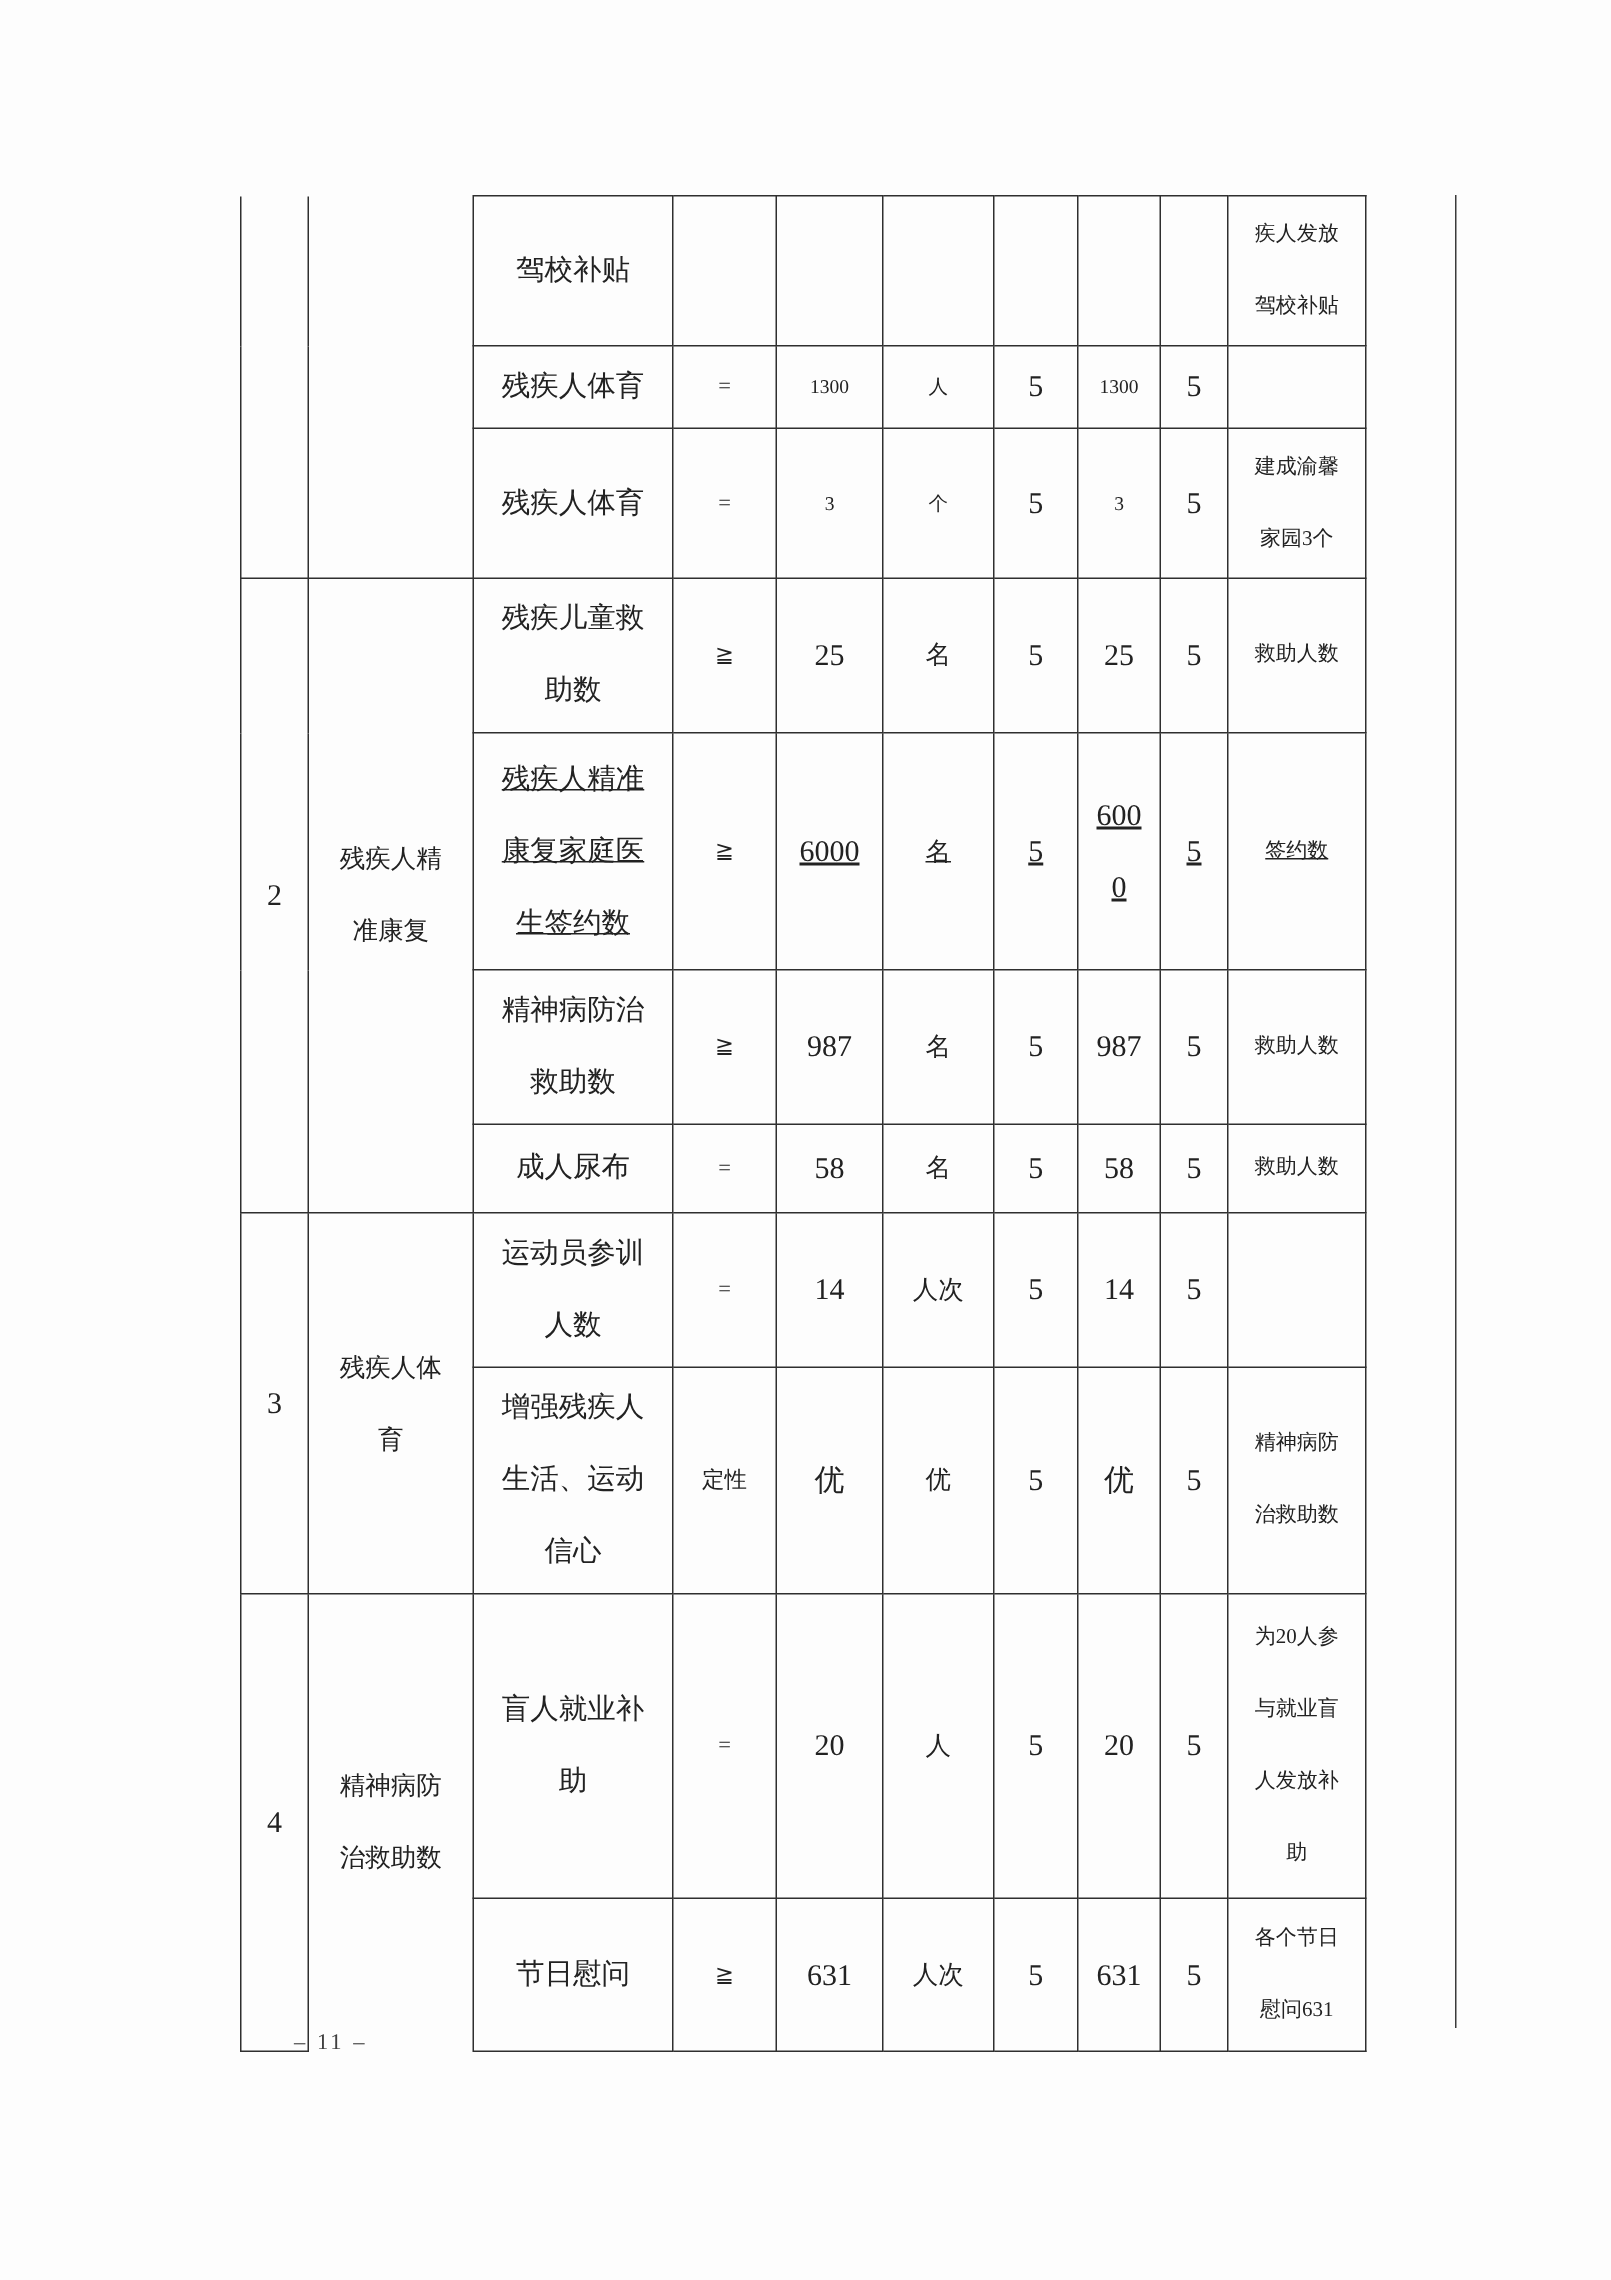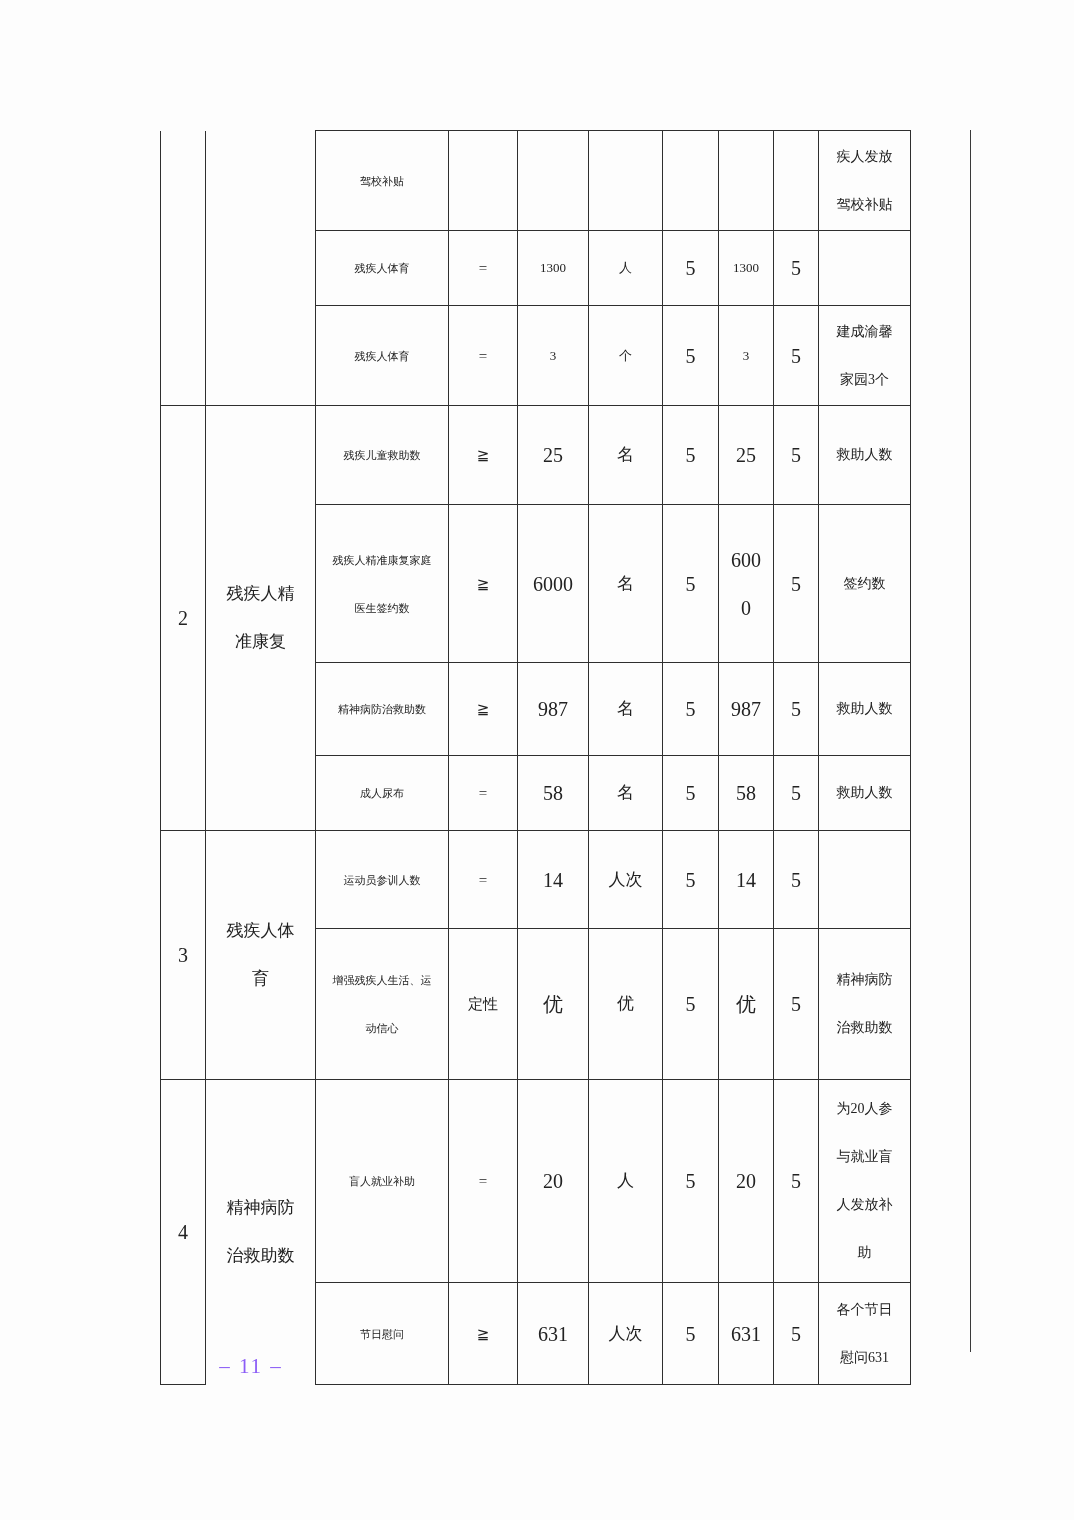--- a/index.html
+++ b/index.html
@@ -24,31 +24,31 @@
     text-align: center;
     vertical-align: middle;
     line-height: 48px;
     overflow: hidden;
   }
   
   tr.r1  { height: 100px; }
   tr.r2  { height: 53px;  }
   tr.r3  { height: 100px; }
   tr.r4  { height: 99px;  }
-  tr.r5  { height: 158px; }
+  tr.r5  { height: 158px; text-decoration: underline; }
   tr.r6  { height: 93px;  }
   tr.r7  { height: 59px;  }
   tr.r8  { height: 98px;  }
   tr.r9  { height: 151px; }
   tr.r10 { height: 203px; }
   tr.r11 { height: 102px; }
   
   td.num   { font-size: 20px; }
   td.cat   { font-size: 17px; padding: 0 16px; }
-  td.ind   { font-size: 11px; padding: 13px 16px; }
+  td.ind   { font-size: 19px; padding: 3px 16px; }
   td.sym   { font-size: 15px; }
   td.val   { font-size: 20px; padding: 0 6px; }
   td.unit  { font-size: 17px; }
   td.wt    { font-size: 20px; }
   td.act   { font-size: 20px; padding: 0 9px; word-break: break-all; }
   td.score { font-size: 20px; }
   td.note  { font-size: 14px; padding: 0 14px; }
   td.sm    { font-size: 13px; }
   
   td.no-top { border-top: none; }
@@ -57,24 +57,24 @@
   .edge-line {
     position: absolute;
     left: 970px; top: 130px;
     width: 1px; height: 1222px;
     background: #3a3a3a;
   }
   .page-num {
     position: absolute;
     left: 196px; top: 1354px;
     width: 110px;
-    text-align: center;
-    font-size: 21px;
+    text-align: left;
+    font-size: 15px;
     letter-spacing: 2px;
-    color: #8b5cf6;
+    color: #404040;
   }
 </style>
 </head>
 <body>
 
 <div class="page">
 
   <div class="table-wrap">
     <table class="perf">
       <colgroup>

